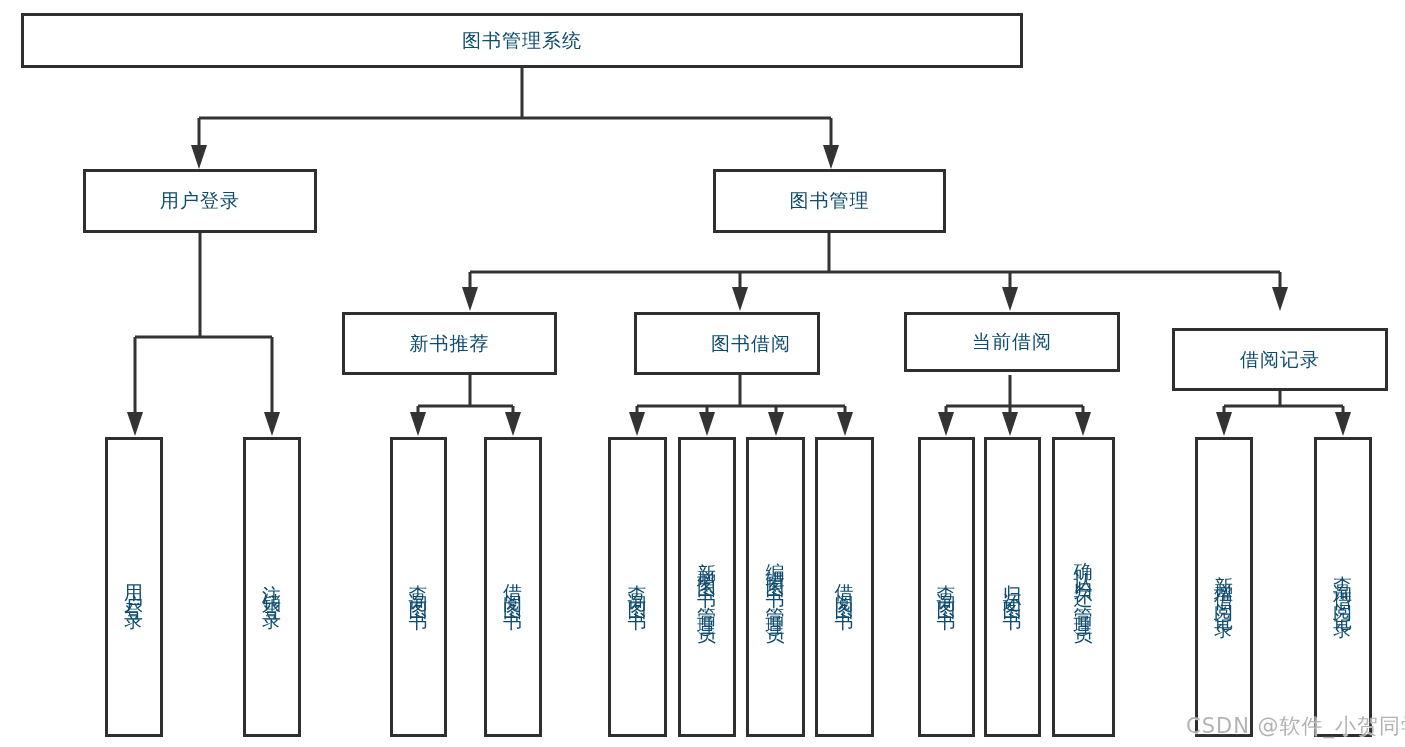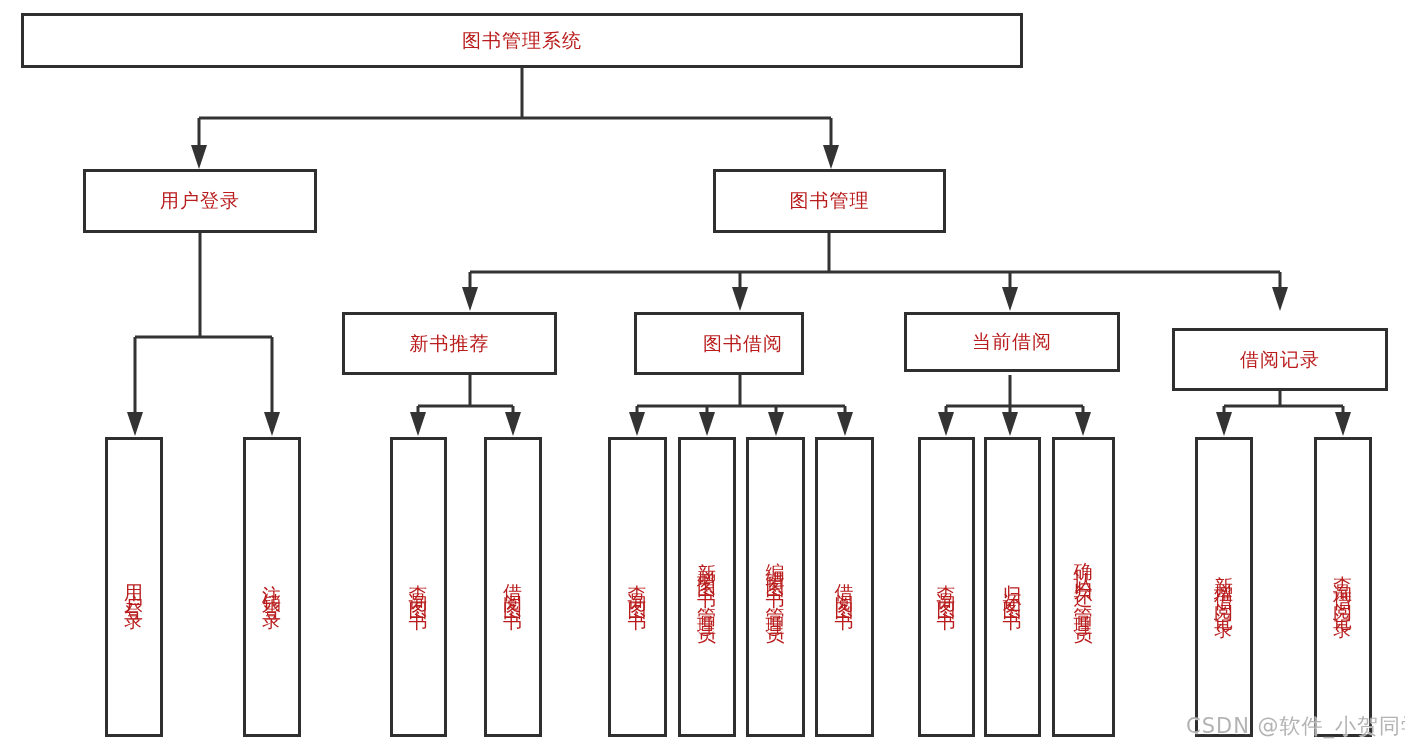--- a/index.html
+++ b/index.html
@@ -17,21 +17,21 @@
     z-index: 0;
   }
   .box {
     position: absolute;
     box-sizing: border-box;
     border: 3px solid #2f2f2f;
     background: #ffffff;
     display: flex;
     align-items: center;
     justify-content: center;
-    color: #b91c1c;
+    color: #0c4a6e;
     z-index: 1;
   }
   .box.h {
     font-size: 19px;
     letter-spacing: 1px;
     white-space: nowrap;
   }
   .box.v {
     writing-mode: vertical-rl;
     text-orientation: mixed;
@@ -112,21 +112,21 @@
          M1216,412 H1232 L1224,436 Z
          M1335,412 H1351 L1343,436 Z"></path>
   </svg>
 
   <div class="box h" style="left:21px; top:13px; width:1002px; height:55px;">图书管理系统</div>
 
   <div class="box h" style="left:83px; top:169px; width:234px; height:64px;">用户登录</div>
   <div class="box h" style="left:713px; top:169px; width:233px; height:64px;">图书管理</div>
 
   <div class="box h" style="left:342px; top:312px; width:215px; height:63px;">新书推荐</div>
-  <div class="box h" style="left:634px; top:312px; width:170px; height:63px;padding-left:48px;">图书借阅</div>
+  <div class="box h" style="left:634px; top:312px; width:186px; height:63px;padding-left:48px;">图书借阅</div>
   <div class="box h" style="left:904px; top:312px; width:216px; height:60px;">当前借阅</div>
   <div class="box h" style="left:1172px; top:328px; width:216px; height:63px;">借阅记录</div>
 
   <div class="box v" style="left:105px; top:437px; width:58px; height:300px;">用户登录</div>
   <div class="box v" style="left:243px; top:437px; width:58px; height:300px;">注销登录</div>
 
   <div class="box v" style="left:390px; top:437px; width:57px; height:300px;">查询图书</div>
   <div class="box v" style="left:484px; top:437px; width:58px; height:300px;">借阅图书</div>
 
   <div class="box v" style="left:608px; top:437px; width:59px; height:300px;">查询图书</div>

